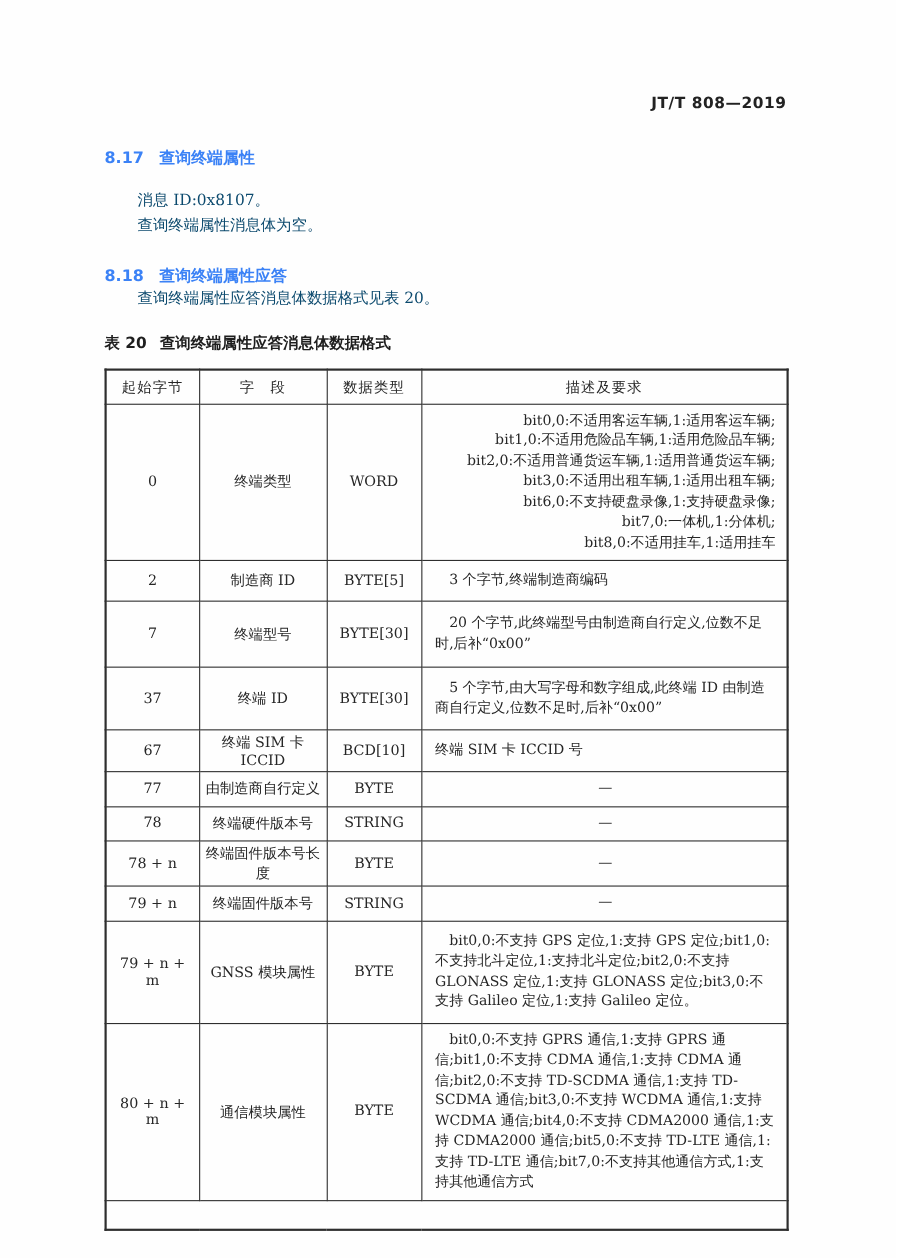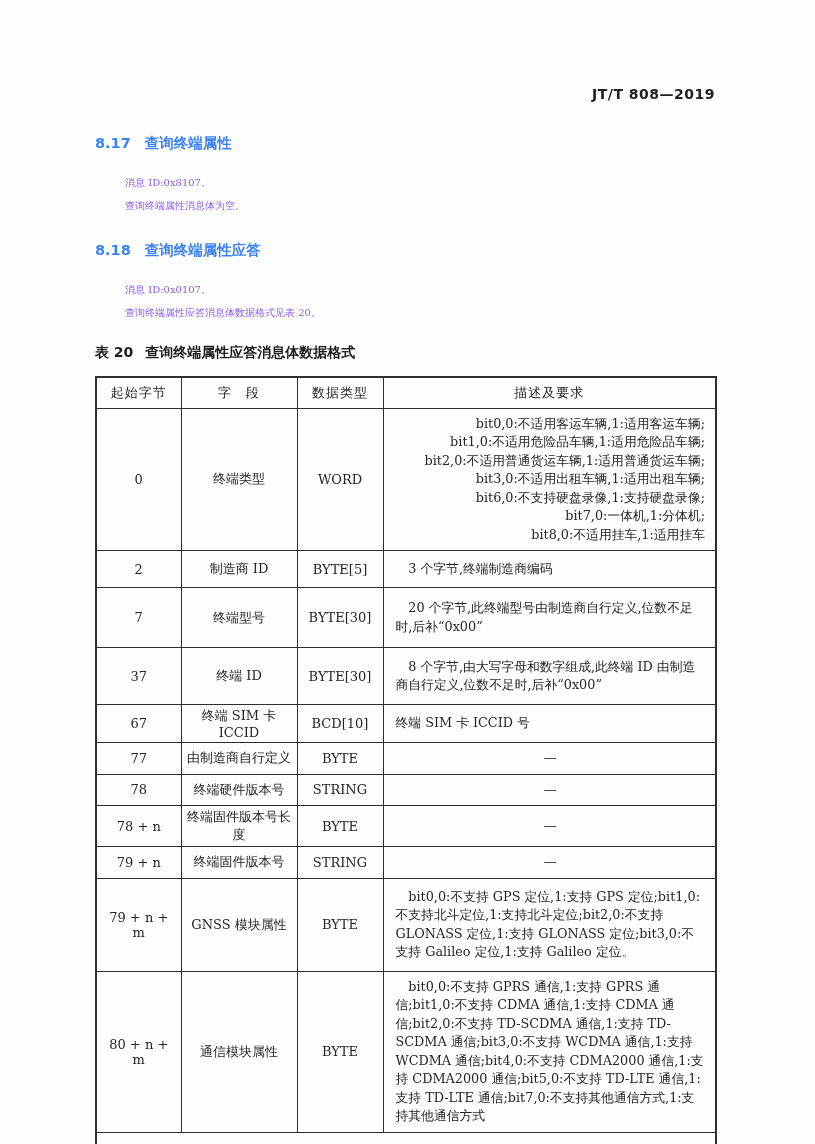--- a/index.html
+++ b/index.html
@@ -30,23 +30,23 @@
     font-family: "DejaVu Sans", sans-serif;
     font-weight: 700;
     font-size: 14.5px;
     color: #3b82f6;
   }
   .section-heading .sec-num { margin-right: 14px; }
   .h-817 { margin-top: 32px; }
   .h-818 { margin-top: 24px; }
   .body-para {
     margin-left: 30px;
-    font-size: 10px;
+    font-size: 14px;
     line-height: 23px;
-    color: #8b5cf6;
+    color: #0c4a6e;
   }
   .p-first { margin-top: 18px; }
   .table-caption {
     margin-top: 20px;
     text-align: left;
     font-family: "DejaVu Sans", sans-serif;
     font-weight: 700;
     font-size: 14px;
     color: #1e1e1e;
   }
@@ -113,21 +113,20 @@
 
   <div class="section-heading h-817">
     <span class="sec-num">8.17</span><span>查询终端属性</span>
   </div>
   <p class="body-para p-first">消息 ID:0x8107。</p>
   <p class="body-para">查询终端属性消息体为空。</p>
 
   <div class="section-heading h-818">
     <span class="sec-num">8.18</span><span>查询终端属性应答</span>
   </div>
-  <p class="body-para p-first">消息 ID:0x0107。</p>
   <p class="body-para">查询终端属性应答消息体数据格式见表 20。</p>
 
   <div class="table-caption">
     <span class="cap-label">表 20</span><span>查询终端属性应答消息体数据格式</span>
   </div>
 
   <table class="attr-table">
     <colgroup>
       <col style="width:85px">
         <col style="width:116px">
@@ -171,21 +170,21 @@
           <td class="col-type">BYTE[30]</td>
           <td class="col-desc">
             <p class="desc-para">20 个字节,此终端型号由制造商自行定义,位数不足时,后补“0x00”</p>
           </td>
         </tr>
         <tr>
           <td class="col-start">37</td>
           <td class="col-field">终端 ID</td>
           <td class="col-type">BYTE[30]</td>
           <td class="col-desc">
-            <p class="desc-para">8 个字节,由大写字母和数字组成,此终端 ID 由制造商自行定义,位数不足时,后补“0x00”</p>
+            <p class="desc-para">5 个字节,由大写字母和数字组成,此终端 ID 由制造商自行定义,位数不足时,后补“0x00”</p>
           </td>
         </tr>
         <tr>
           <td class="col-start">67</td>
           <td class="col-field">终端 SIM 卡 ICCID</td>
           <td class="col-type">BCD[10]</td>
           <td class="col-desc">
             <p class="desc-para">终端 SIM 卡 ICCID 号</p>
           </td>
         </tr>

